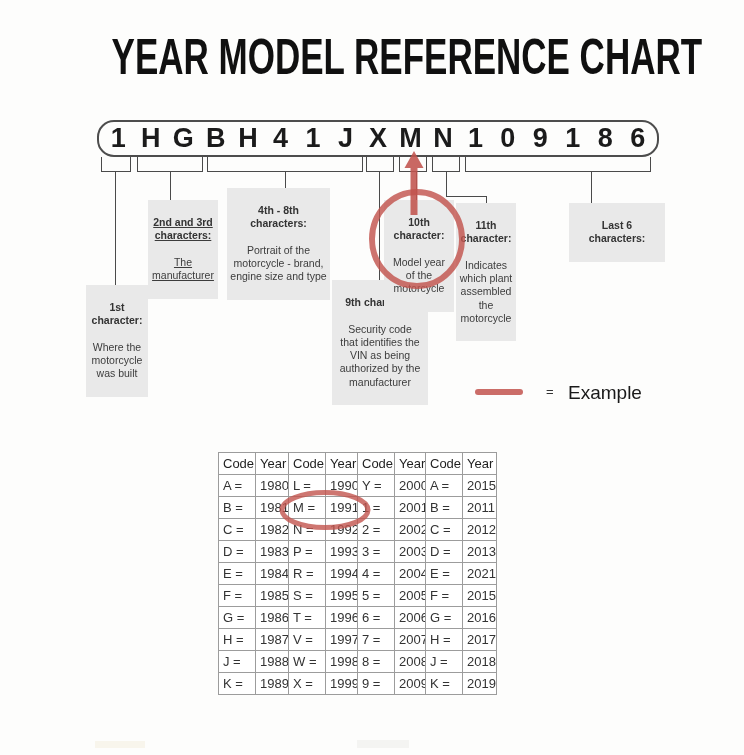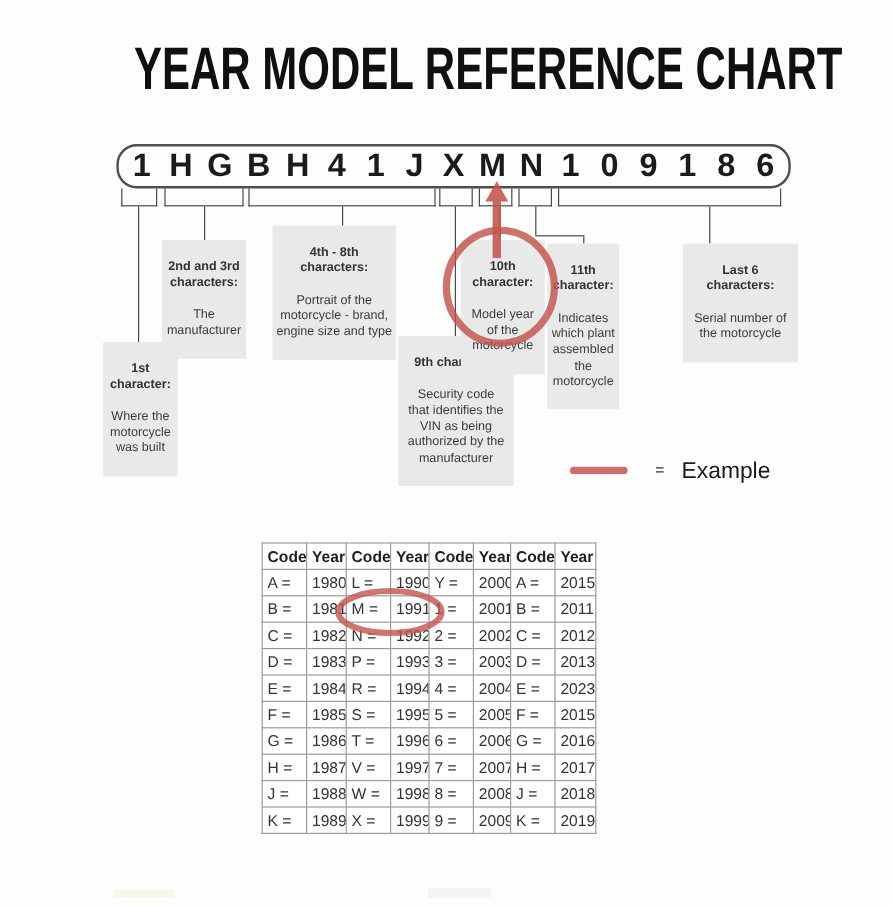--- a/index.html
+++ b/index.html
@@ -42,21 +42,21 @@
   .legend-label { position:absolute; left:568px; top:382px; font-size:19px; color:#1a1a1a; }
   .ref-table {
     position:absolute; left:218px; top:452px;
     border-collapse:collapse; table-layout:fixed; width:278px;
     font-size:13px; color:#333; background:#fff;
   }
   .ref-table th, .ref-table td {
     border:1px solid #9c9c9c; height:22px; padding:1px 4px;
     overflow:hidden; box-sizing:border-box;
   }
-  .ref-table th { font-weight:bold; text-align:left; color:#1f1f1f; }
+  .ref-table th { font-weight:normal; text-align:left; color:#1f1f1f; }
   .ref-table td.code { text-align:left; }
   .ref-table td.year { text-align:center; }
   .artifact { position:absolute; }
 </style>
 </head>
 <body>
 
 <div class="canvas">
 
   <div class="title">YEAR MODEL REFERENCE CHART</div>
@@ -99,21 +99,21 @@
   <div class="vline" style="left:486px;top:196px;height:7px;"></div>
   <div class="vline" style="left:591px;top:172px;height:31px;"></div>
 
   <div class="callout" style="left:86px;top:285px;width:62px;">
     <div class="co-head">1st
 character:</div>
     <div class="co-body">Where the
 motorcycle
 was built</div>
   </div>
-  <div class="callout" style="left:135px;top:200px;width:70px;">
+  <div class="callout" style="left:148px;top:200px;width:70px;text-decoration:underline;">
     <div class="co-head">2nd and 3rd
 characters:</div>
     <div class="co-body">The
 manufacturer</div>
   </div>
   <div class="callout" style="left:227px;top:188px;width:103px;">
     <div class="co-head">4th - 8th
 characters:</div>
     <div class="co-body">Portrait of the
 motorcycle - brand,
@@ -139,22 +139,20 @@
 character:</div>
     <div class="co-body">Indicates
 which plant
 assembled
 the
 motorcycle</div>
   </div>
   <div class="callout" style="left:569px;top:203px;width:96px;">
     <div class="co-head">Last 6
 characters:</div>
-    <div class="co-body">Serial number of
-the motorcycle</div>
   </div>
 
   <span class="legend-equals">=</span>
   <span class="legend-label">Example</span>
 
   <table class="ref-table">
     <colgroup>
       <col style="width:37px">
         <col style="width:33px">
         <col style="width:37px">
@@ -218,21 +216,21 @@
           <td class="year">2013</td>
         </tr>
         <tr>
           <td class="code">E =</td>
           <td class="year">1984</td>
           <td class="code">R =</td>
           <td class="year">1994</td>
           <td class="code">4 =</td>
           <td class="year">2004</td>
           <td class="code">E =</td>
-          <td class="year">2023</td>
+          <td class="year">2021</td>
         </tr>
         <tr>
           <td class="code">F =</td>
           <td class="year">1985</td>
           <td class="code">S =</td>
           <td class="year">1995</td>
           <td class="code">5 =</td>
           <td class="year">2005</td>
           <td class="code">F =</td>
           <td class="year">2015</td>

